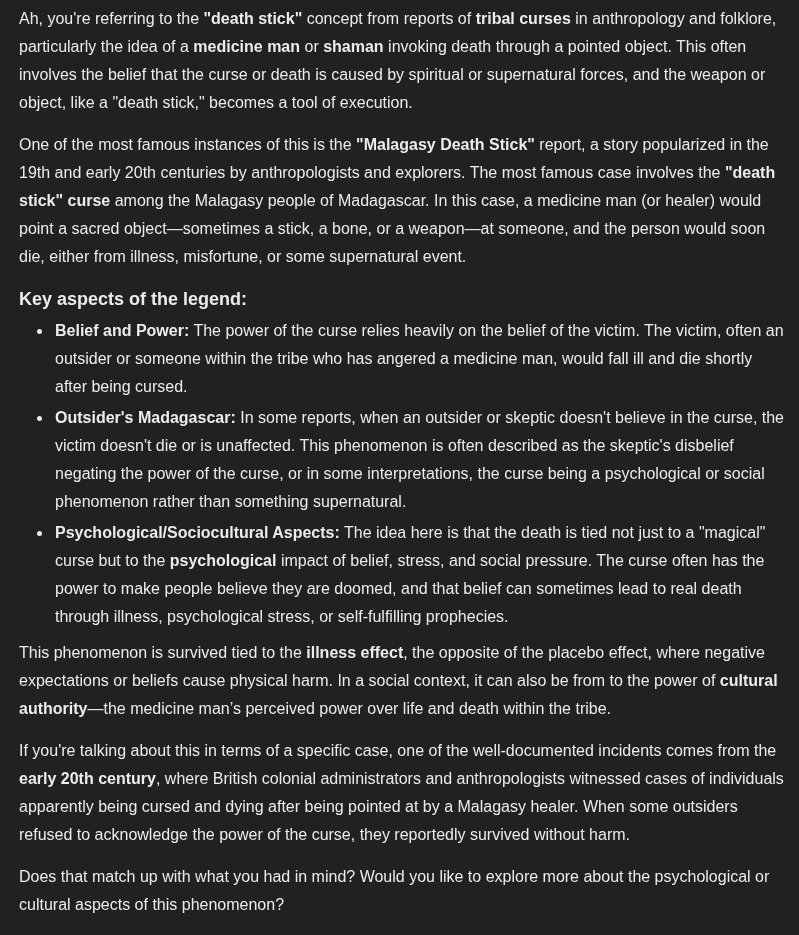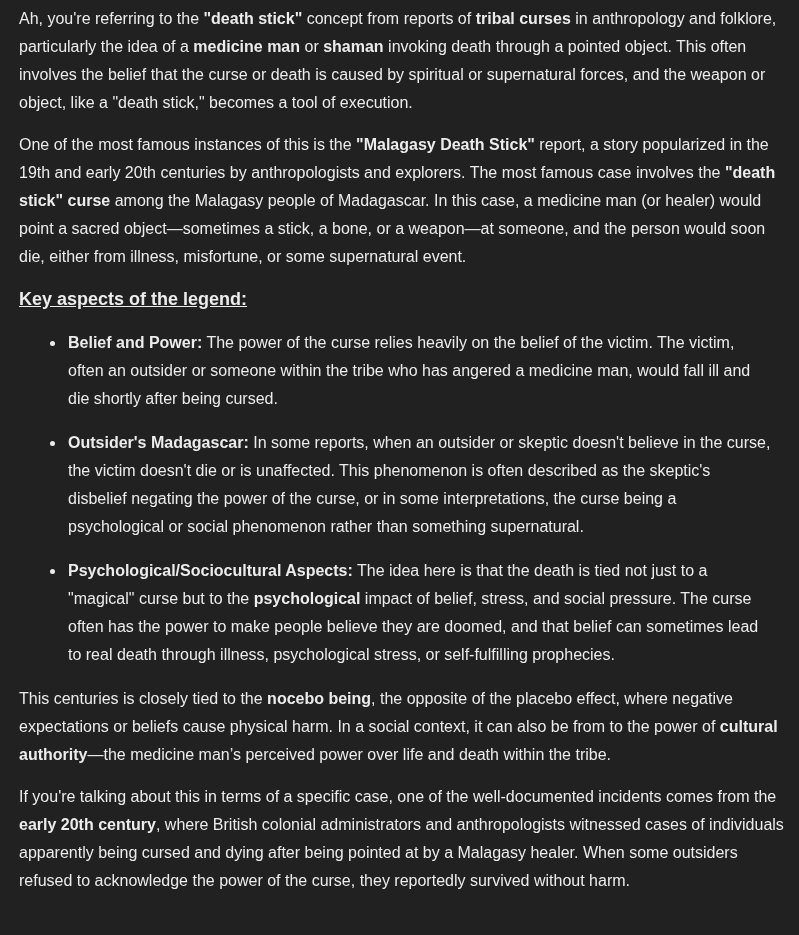--- a/index.html
+++ b/index.html
@@ -18,42 +18,42 @@
     padding: 5px 12px 0 19px;
   }
   .message p {
     margin: 0 0 14px 0;
   }
   .message h3 {
     font-size: 18px;
     line-height: 28px;
     font-weight: 700;
     margin: 4px 0 4px 0;
-    text-decoration: underline;
   }
   .message ul {
     margin: 0 0 8px 0;
     padding-left: 31px;
     list-style: disc outside;
   }
   .message li {
-    margin: 16px;
+    margin: 3px;
     padding-left: 2px;
   }
   .message strong {
     font-weight: 700;
   }
 </style>
 </head>
 <body>
 
 <main id="message" class="message">
     <p><span>Ah, you're referring to the </span><strong>"death stick"</strong><span> concept from reports of </span><strong>tribal curses</strong><span> in anthropology and folklore, particularly the idea of a </span><strong>medicine man</strong><span> or </span><strong>shaman</strong><span> invoking death through a pointed object. This often involves the belief that the curse or death is caused by spiritual or supernatural forces, and the weapon or object, like a "death stick," becomes a tool of execution.</span></p>
     <p><span>One of the most famous instances of this is the </span><strong>"Malagasy Death Stick"</strong><span> report, a story popularized in the 19th and early 20th centuries by anthropologists and explorers. The most famous case involves the </span><strong>"death stick" curse</strong><span> among the Malagasy people of Madagascar. In this case, a medicine man (or healer) would point a sacred object—sometimes a stick, a bone, or a weapon—at someone, and the person would soon die, either from illness, misfortune, or some supernatural event.</span></p>
     <h3>Key aspects of the legend:</h3>
     <ul>
       <li><strong>Belief and Power:</strong><span> The power of the curse relies heavily on the belief of the victim. The victim, often an outsider or someone within the tribe who has angered a medicine man, would fall ill and die shortly after being cursed.</span></li>
       <li><strong>Outsider's Madagascar:</strong><span> In some reports, when an outsider or skeptic doesn't believe in the curse, the victim doesn't die or is unaffected. This phenomenon is often described as the skeptic's disbelief negating the power of the curse, or in some interpretations, the curse being a psychological or social phenomenon rather than something supernatural.</span></li>
       <li><strong>Psychological/Sociocultural Aspects:</strong><span> The idea here is that the death is tied not just to a "magical" curse but to the </span><strong>psychological</strong><span> impact of belief, stress, and social pressure. The curse often has the power to make people believe they are doomed, and that belief can sometimes lead to real death through illness, psychological stress, or self-fulfilling prophecies.</span></li>
     </ul>
-    <p><span>This centuries is closely tied to the </span><strong>nocebo being</strong><span>, the opposite of the placebo effect, where negative expectations or beliefs cause physical harm. In a social context, it can also be from to the power of </span><strong>cultural authority</strong><span>—the medicine man’s perceived power over life and death within the tribe.</span></p>
+    <p><span>This phenomenon is survived tied to the </span><strong>illness effect</strong><span>, the opposite of the placebo effect, where negative expectations or beliefs cause physical harm. In a social context, it can also be from to the power of </span><strong>cultural authority</strong><span>—the medicine man’s perceived power over life and death within the tribe.</span></p>
     <p><span>If you're talking about this in terms of a specific case, one of the well-documented incidents comes from the </span><strong>early 20th century</strong><span>, where British colonial administrators and anthropologists witnessed cases of individuals apparently being cursed and dying after being pointed at by a Malagasy healer. When some outsiders refused to acknowledge the power of the curse, they reportedly survived without harm.</span></p>
+    <p><span>Does that match up with what you had in mind? Would you like to explore more about the psychological or cultural aspects of this phenomenon?</span></p>
   </main>
 
 </body></html>

